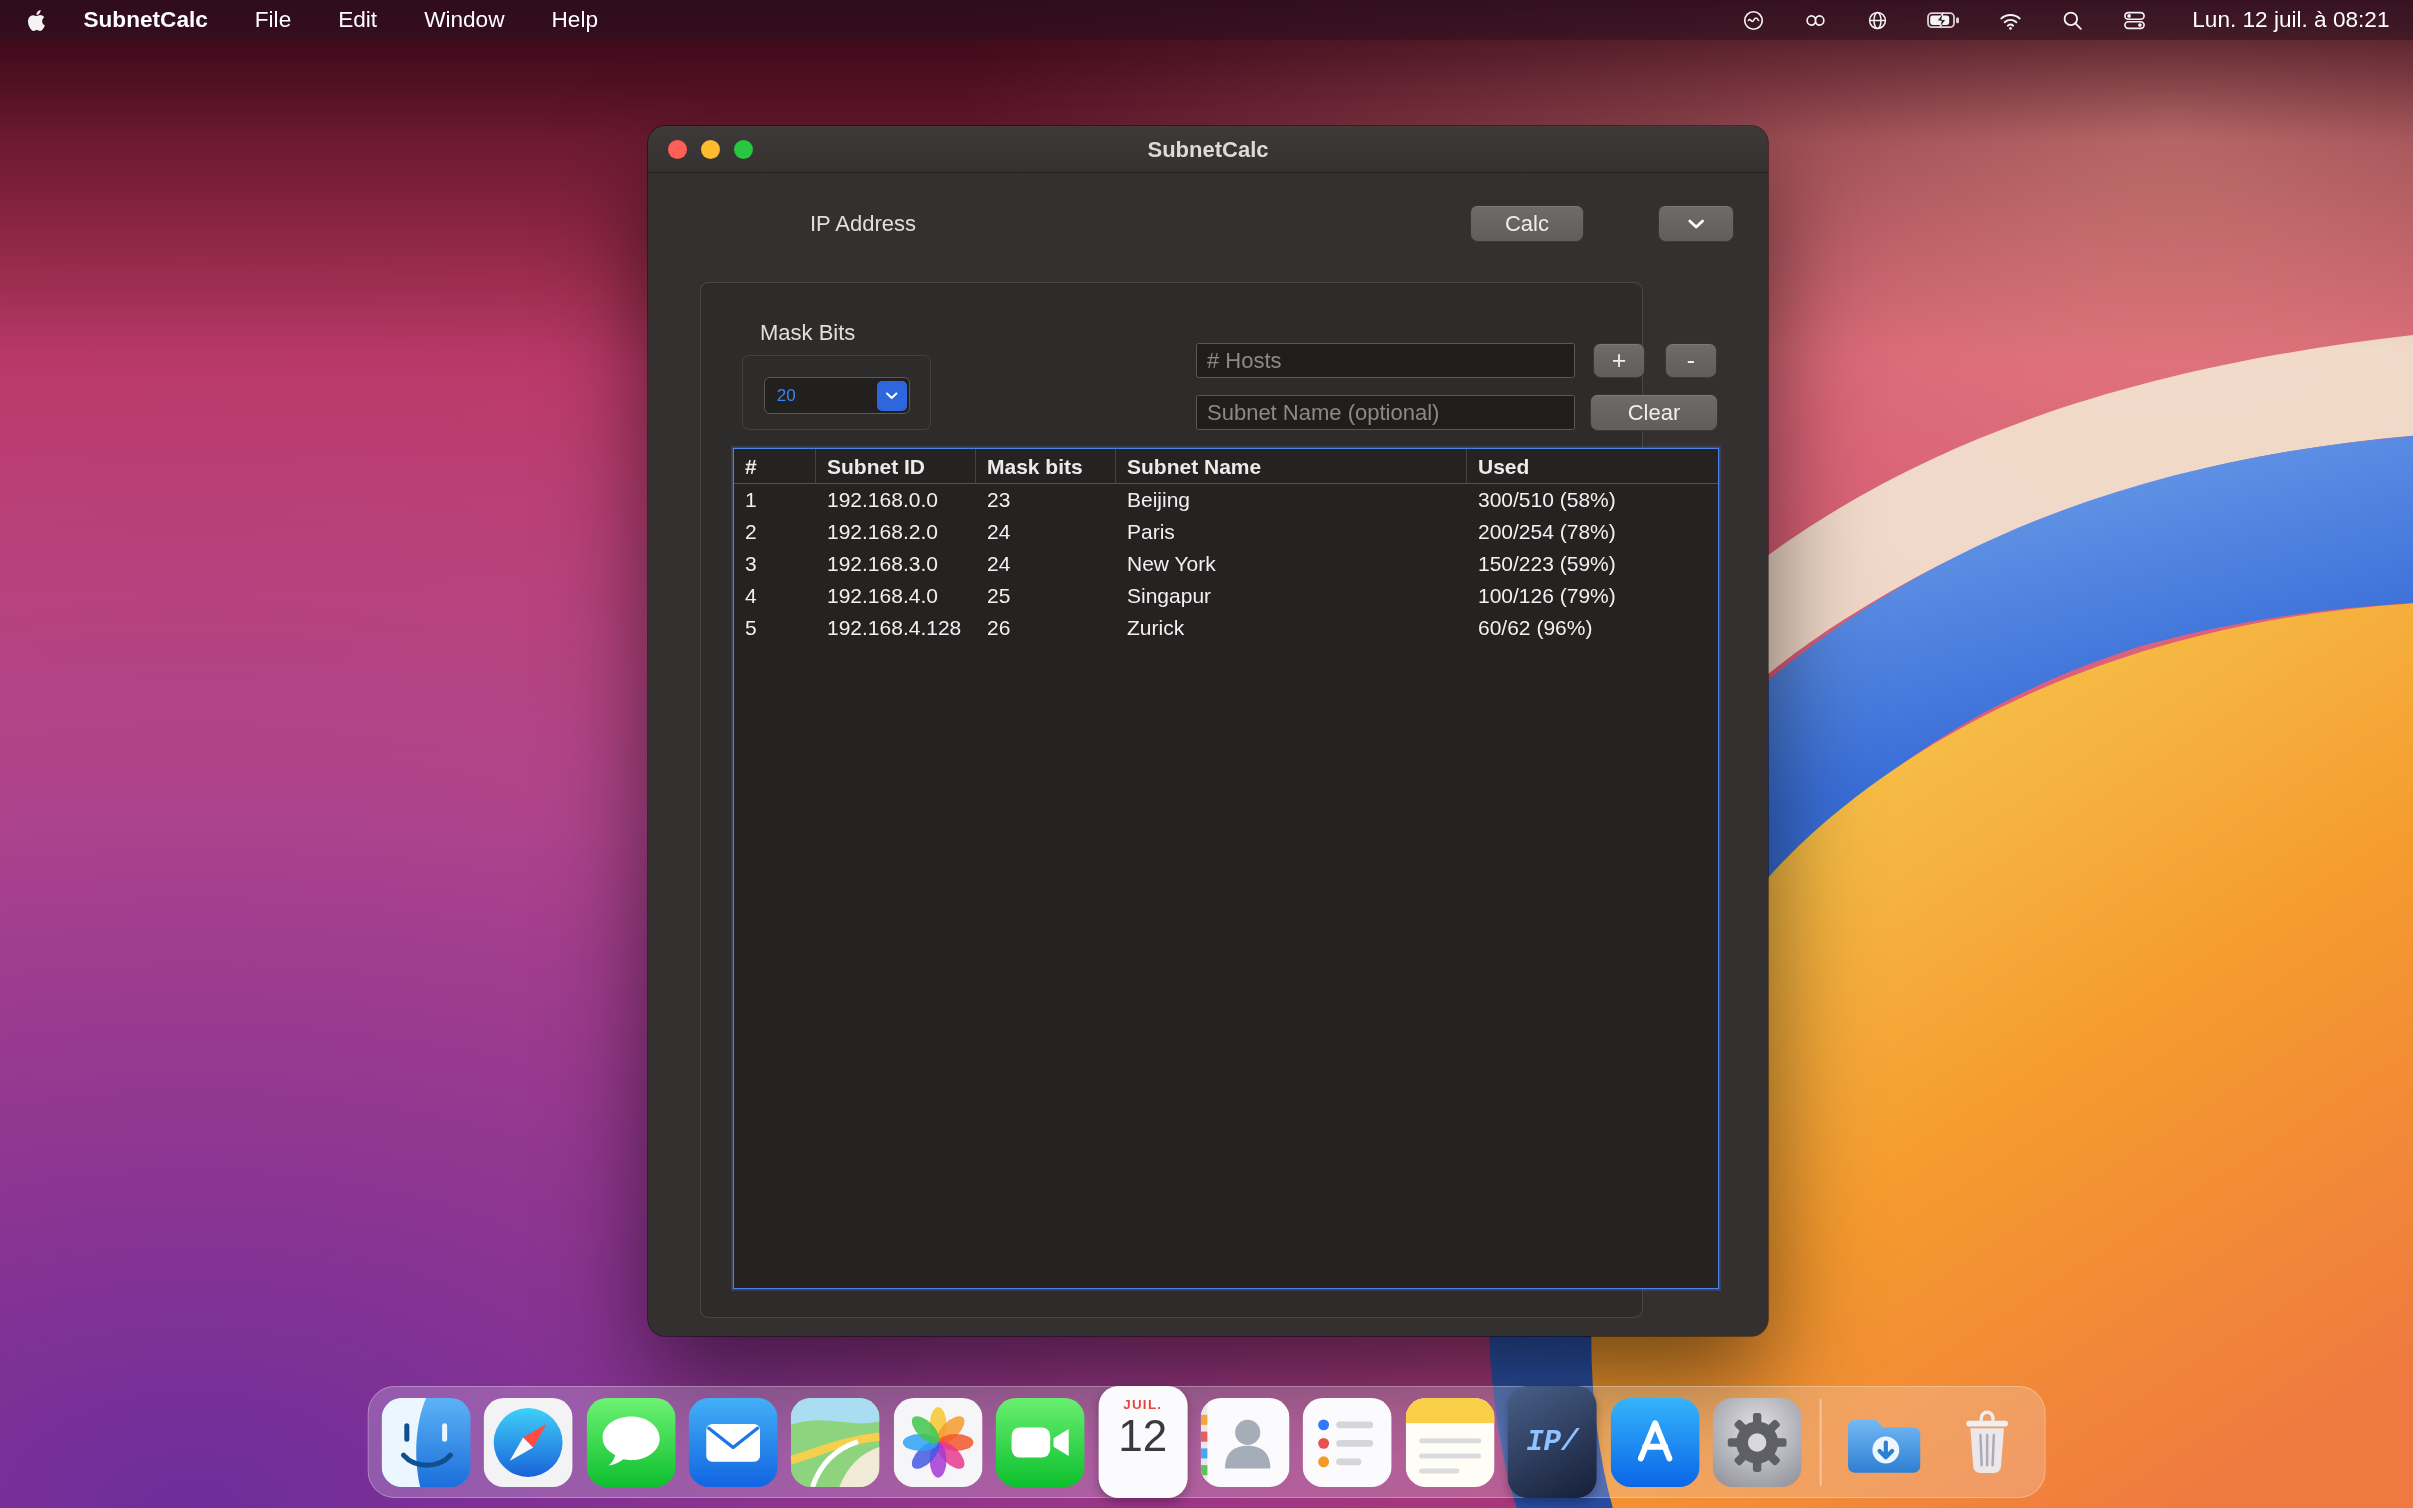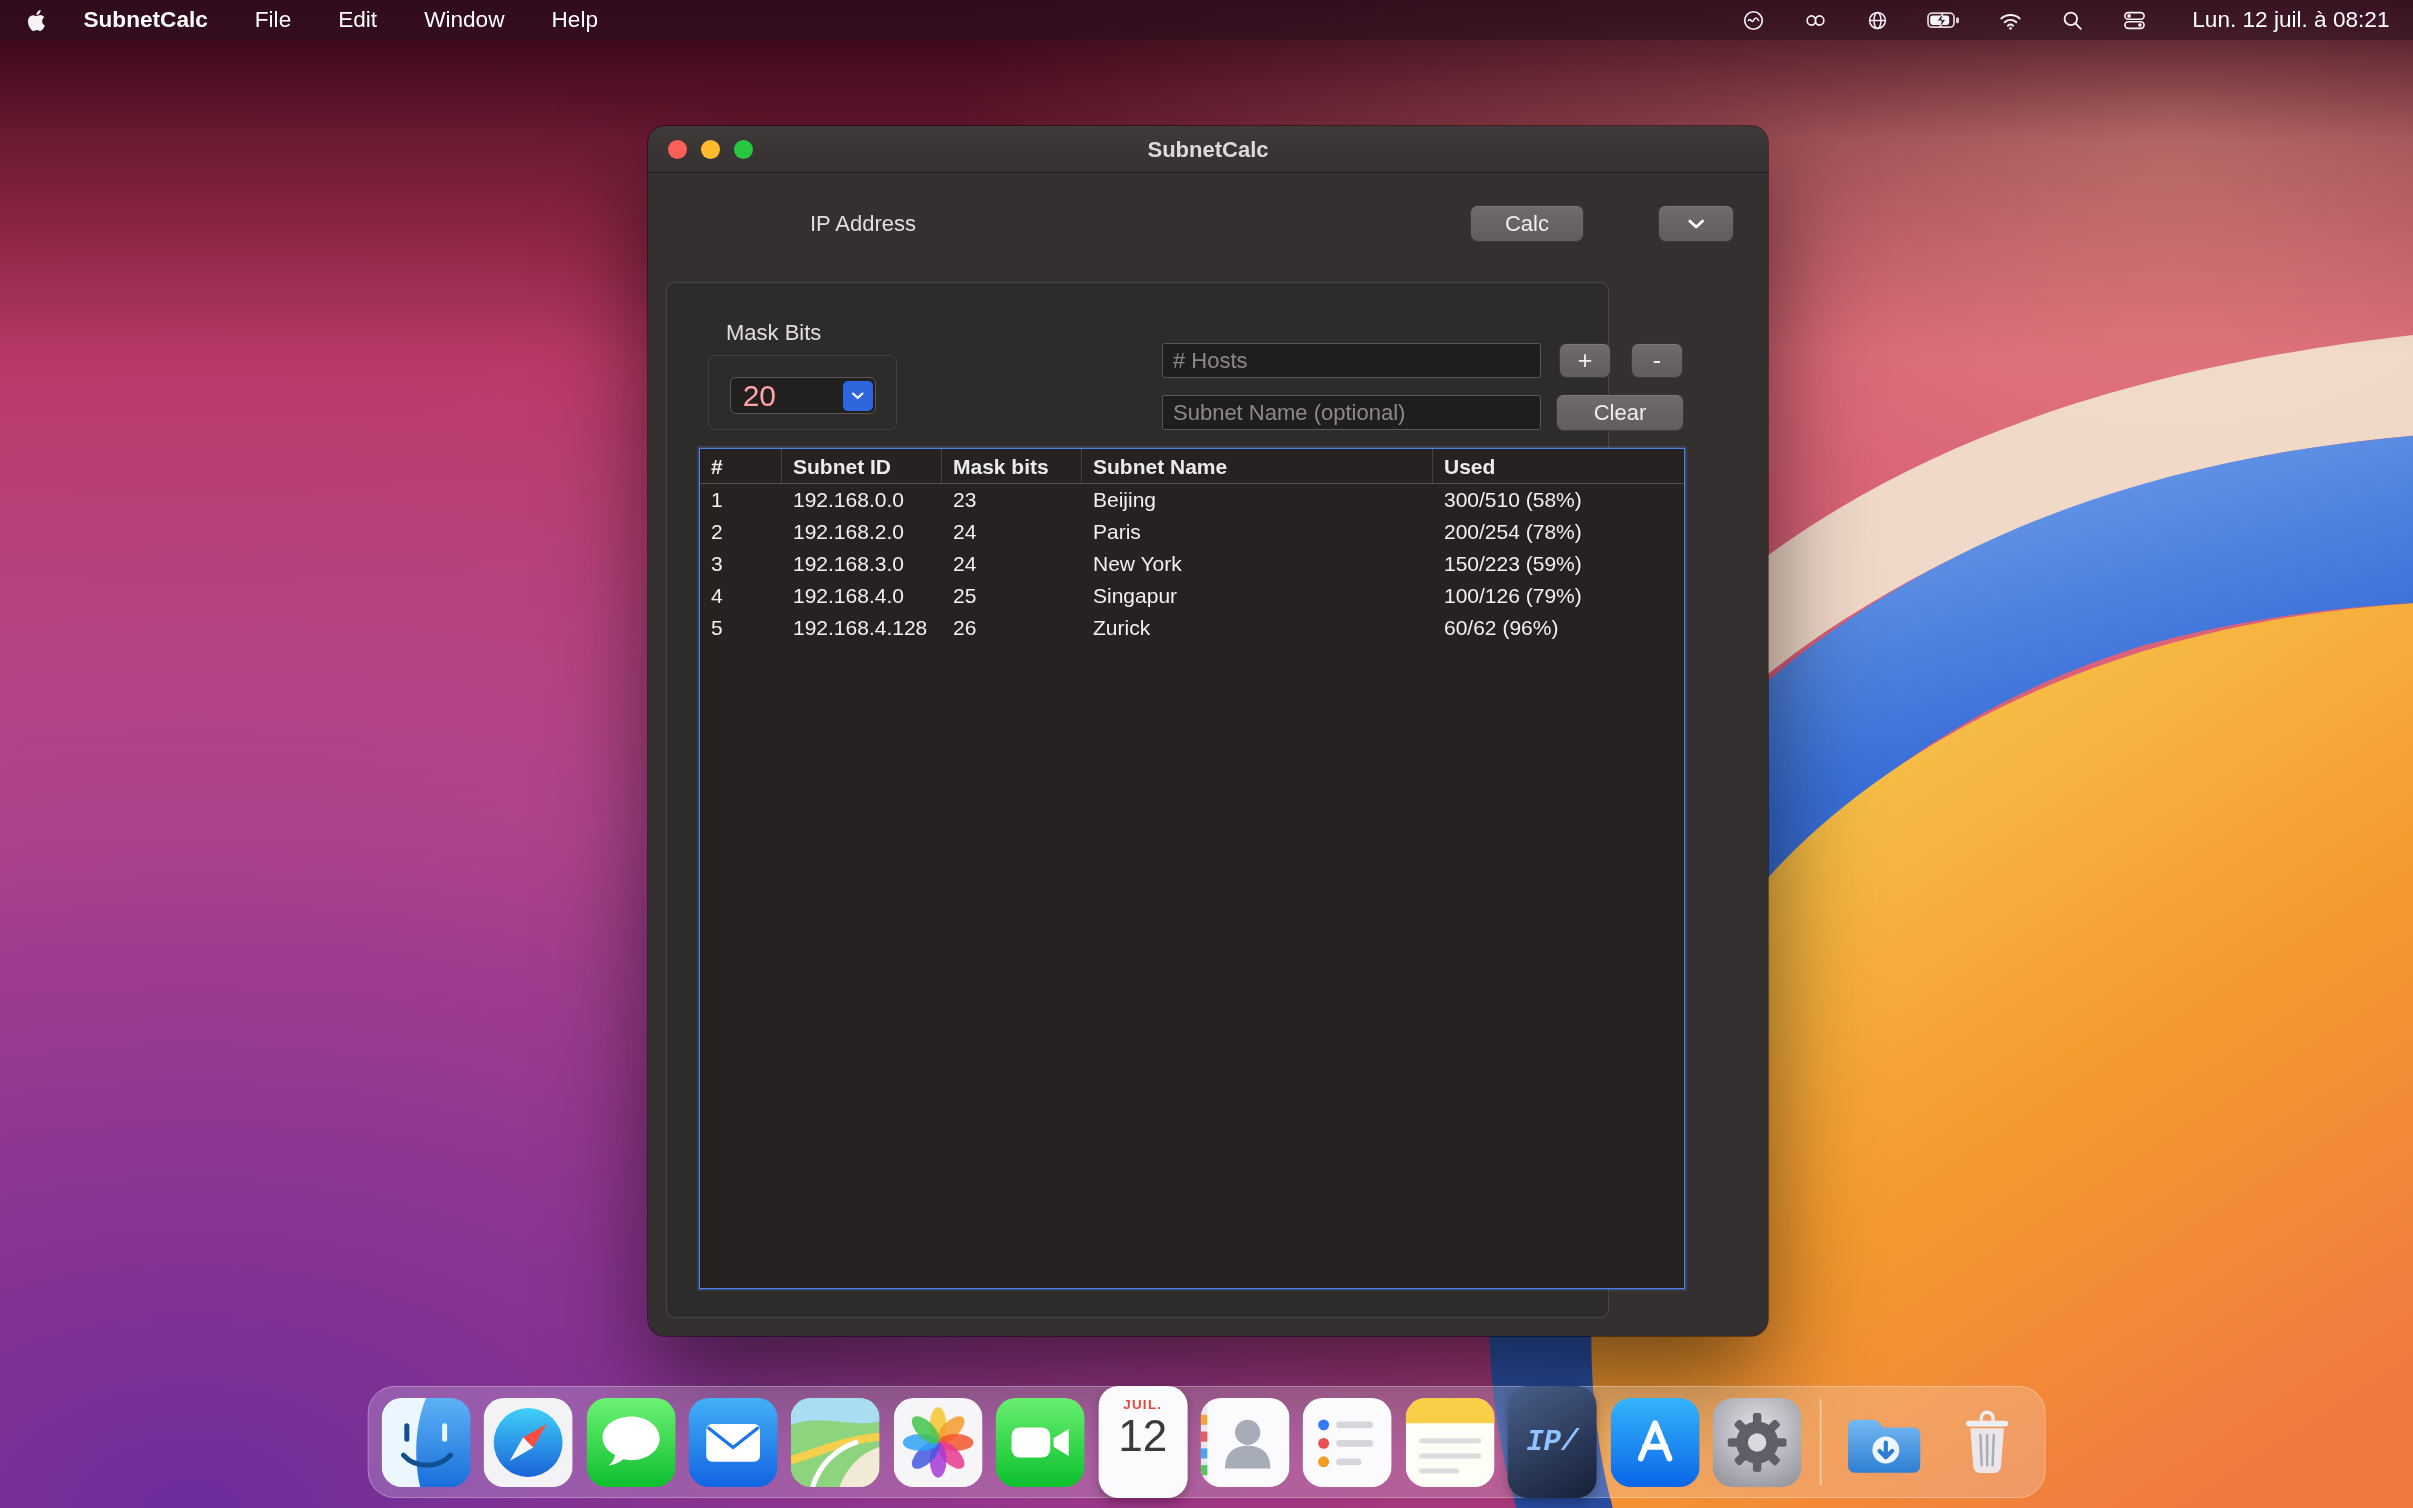--- a/index.html
+++ b/index.html
@@ -38,29 +38,29 @@
   .btn { background:linear-gradient(#6f6b6b,#615d5d); border:0.8px solid rgba(0,0,0,.45);
     box-shadow:inset 0 0.8px 0 rgba(255,255,255,.12); border-radius:7.5px; color:#f2eeee; font-size:22px;
     font-family:"Liberation Sans", sans-serif; display:flex; align-items:center; justify-content:center; cursor:default; }
   .calc-btn { position:absolute; left:822px; top:79px; width:114px; height:37px; }
   .dd-btn { position:absolute; left:1010px; top:79px; width:76px; height:37px; }
 
   .tabs { position:absolute; top:132px; left:0; right:0; display:flex; justify-content:center; z-index:5; }
   .tab { height:37px; line-height:37px; padding:0 18.4px; font-size:22px; color:#d8d4d4; background:#343030; }
   .tab.selected { background:#6c6868; border-radius:8.4px; color:#fff; }
 
-  .groupbox { position:absolute; left:18px; top:156px; width:943px; height:1036px;
+  .groupbox { position:absolute; left:52px; top:156px; width:943px; height:1036px;
     border:0.8px solid rgba(255,255,255,.13); border-radius:8.4px; background:rgba(0,0,0,.10); }
 
   .maskbits-label { position:absolute; left:59px; top:37px; font-size:22px; color:#e2dede; }
   .mask-subbox { position:absolute; left:41px; top:72px; width:189px; height:75px;
     border:0.8px solid rgba(255,255,255,.10); border-radius:6.7px; }
   .popup { position:absolute; left:63px; top:94px; width:146px; height:37px; background:#221f1f;
     border:0.8px solid #5c5858; border-radius:5.9px; display:flex; align-items:center; }
-  .popup-value { flex:1; padding-left:11.7px; font-size:30px; color:#fca5a5; }
+  .popup-value { flex:1; padding-left:11.7px; font-size:17px; color:#3b82f6; }
   .popup-btn { width:30px; height:30px; margin-right:2.5px; border-radius:5px; background:#2d66dd;
     display:flex; align-items:center; justify-content:center; }
 
   .hosts-field { position:absolute; left:495px; top:60px; width:379px; height:35px; }
   .plus-btn  { position:absolute; left:892px; top:60px; width:52px; height:35px; font-size:25px; }
   .minus-btn { position:absolute; left:964px; top:60px; width:52px; height:35px; font-size:25px; }
   .subname-field { position:absolute; left:495px; top:112px; width:379px; height:35px; }
   .clear-btn { position:absolute; left:889px; top:111px; width:128px; height:37px; }
 
   .vtable { position:absolute; left:32px; top:165px; width:986px; height:841px; background:#262222;

